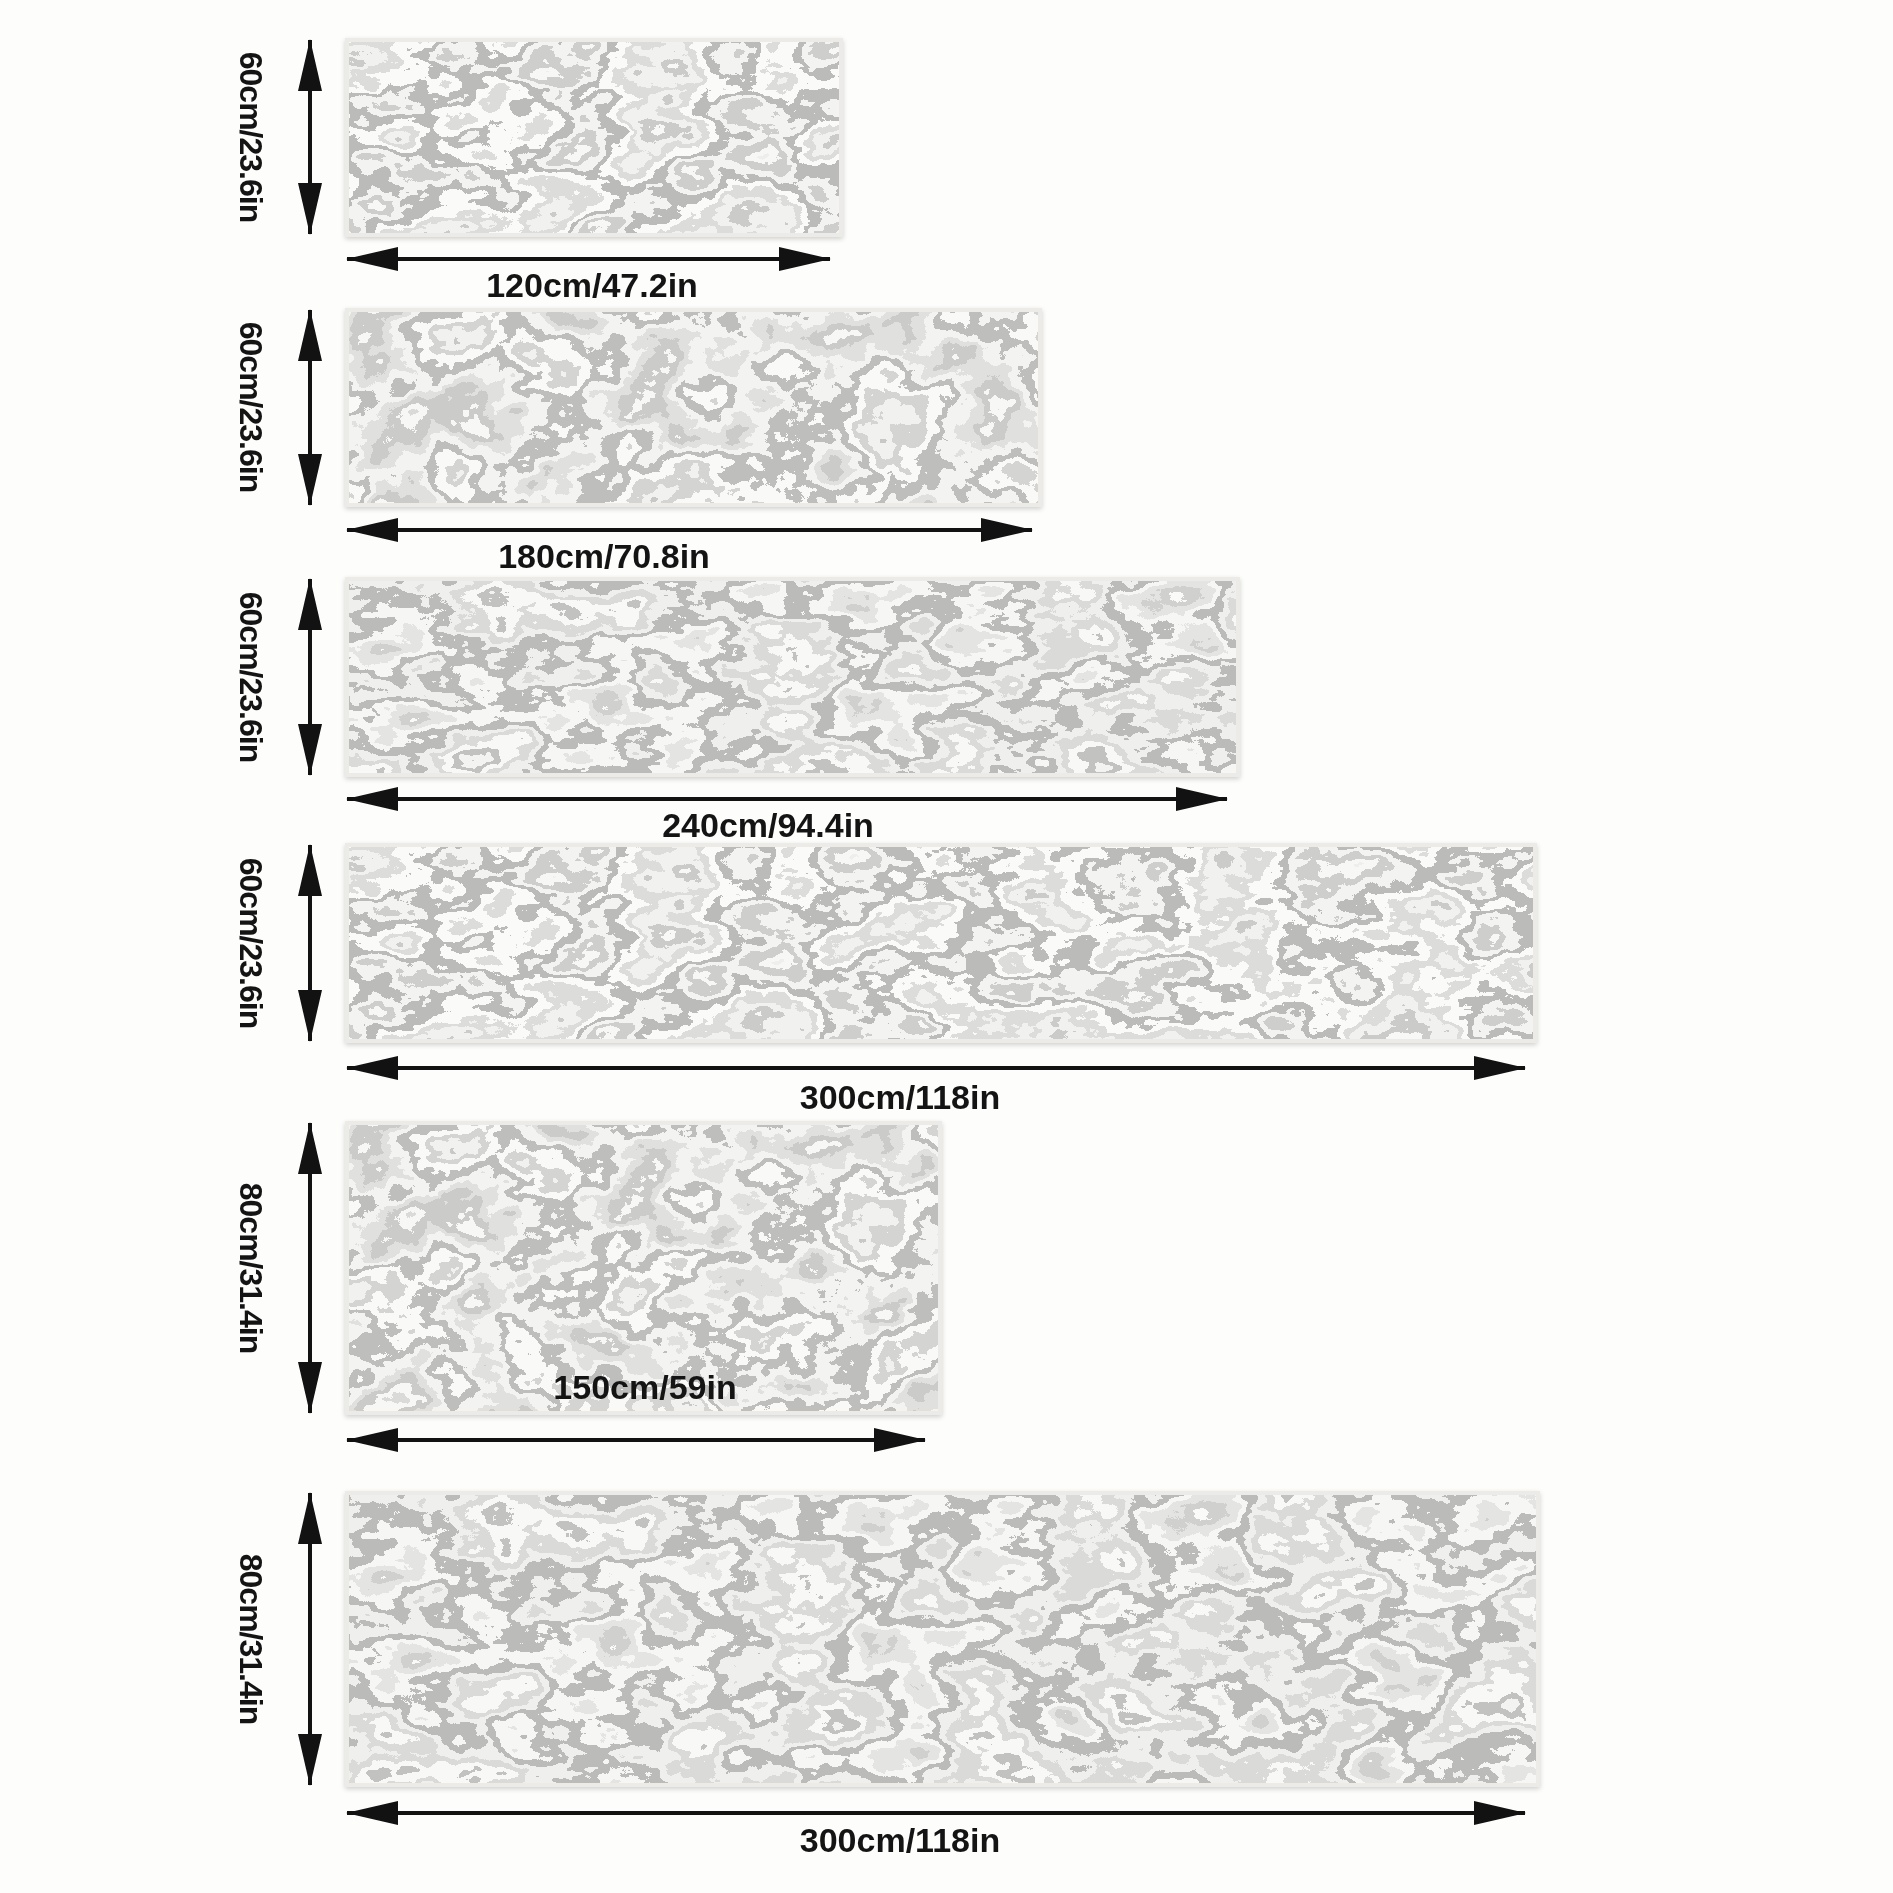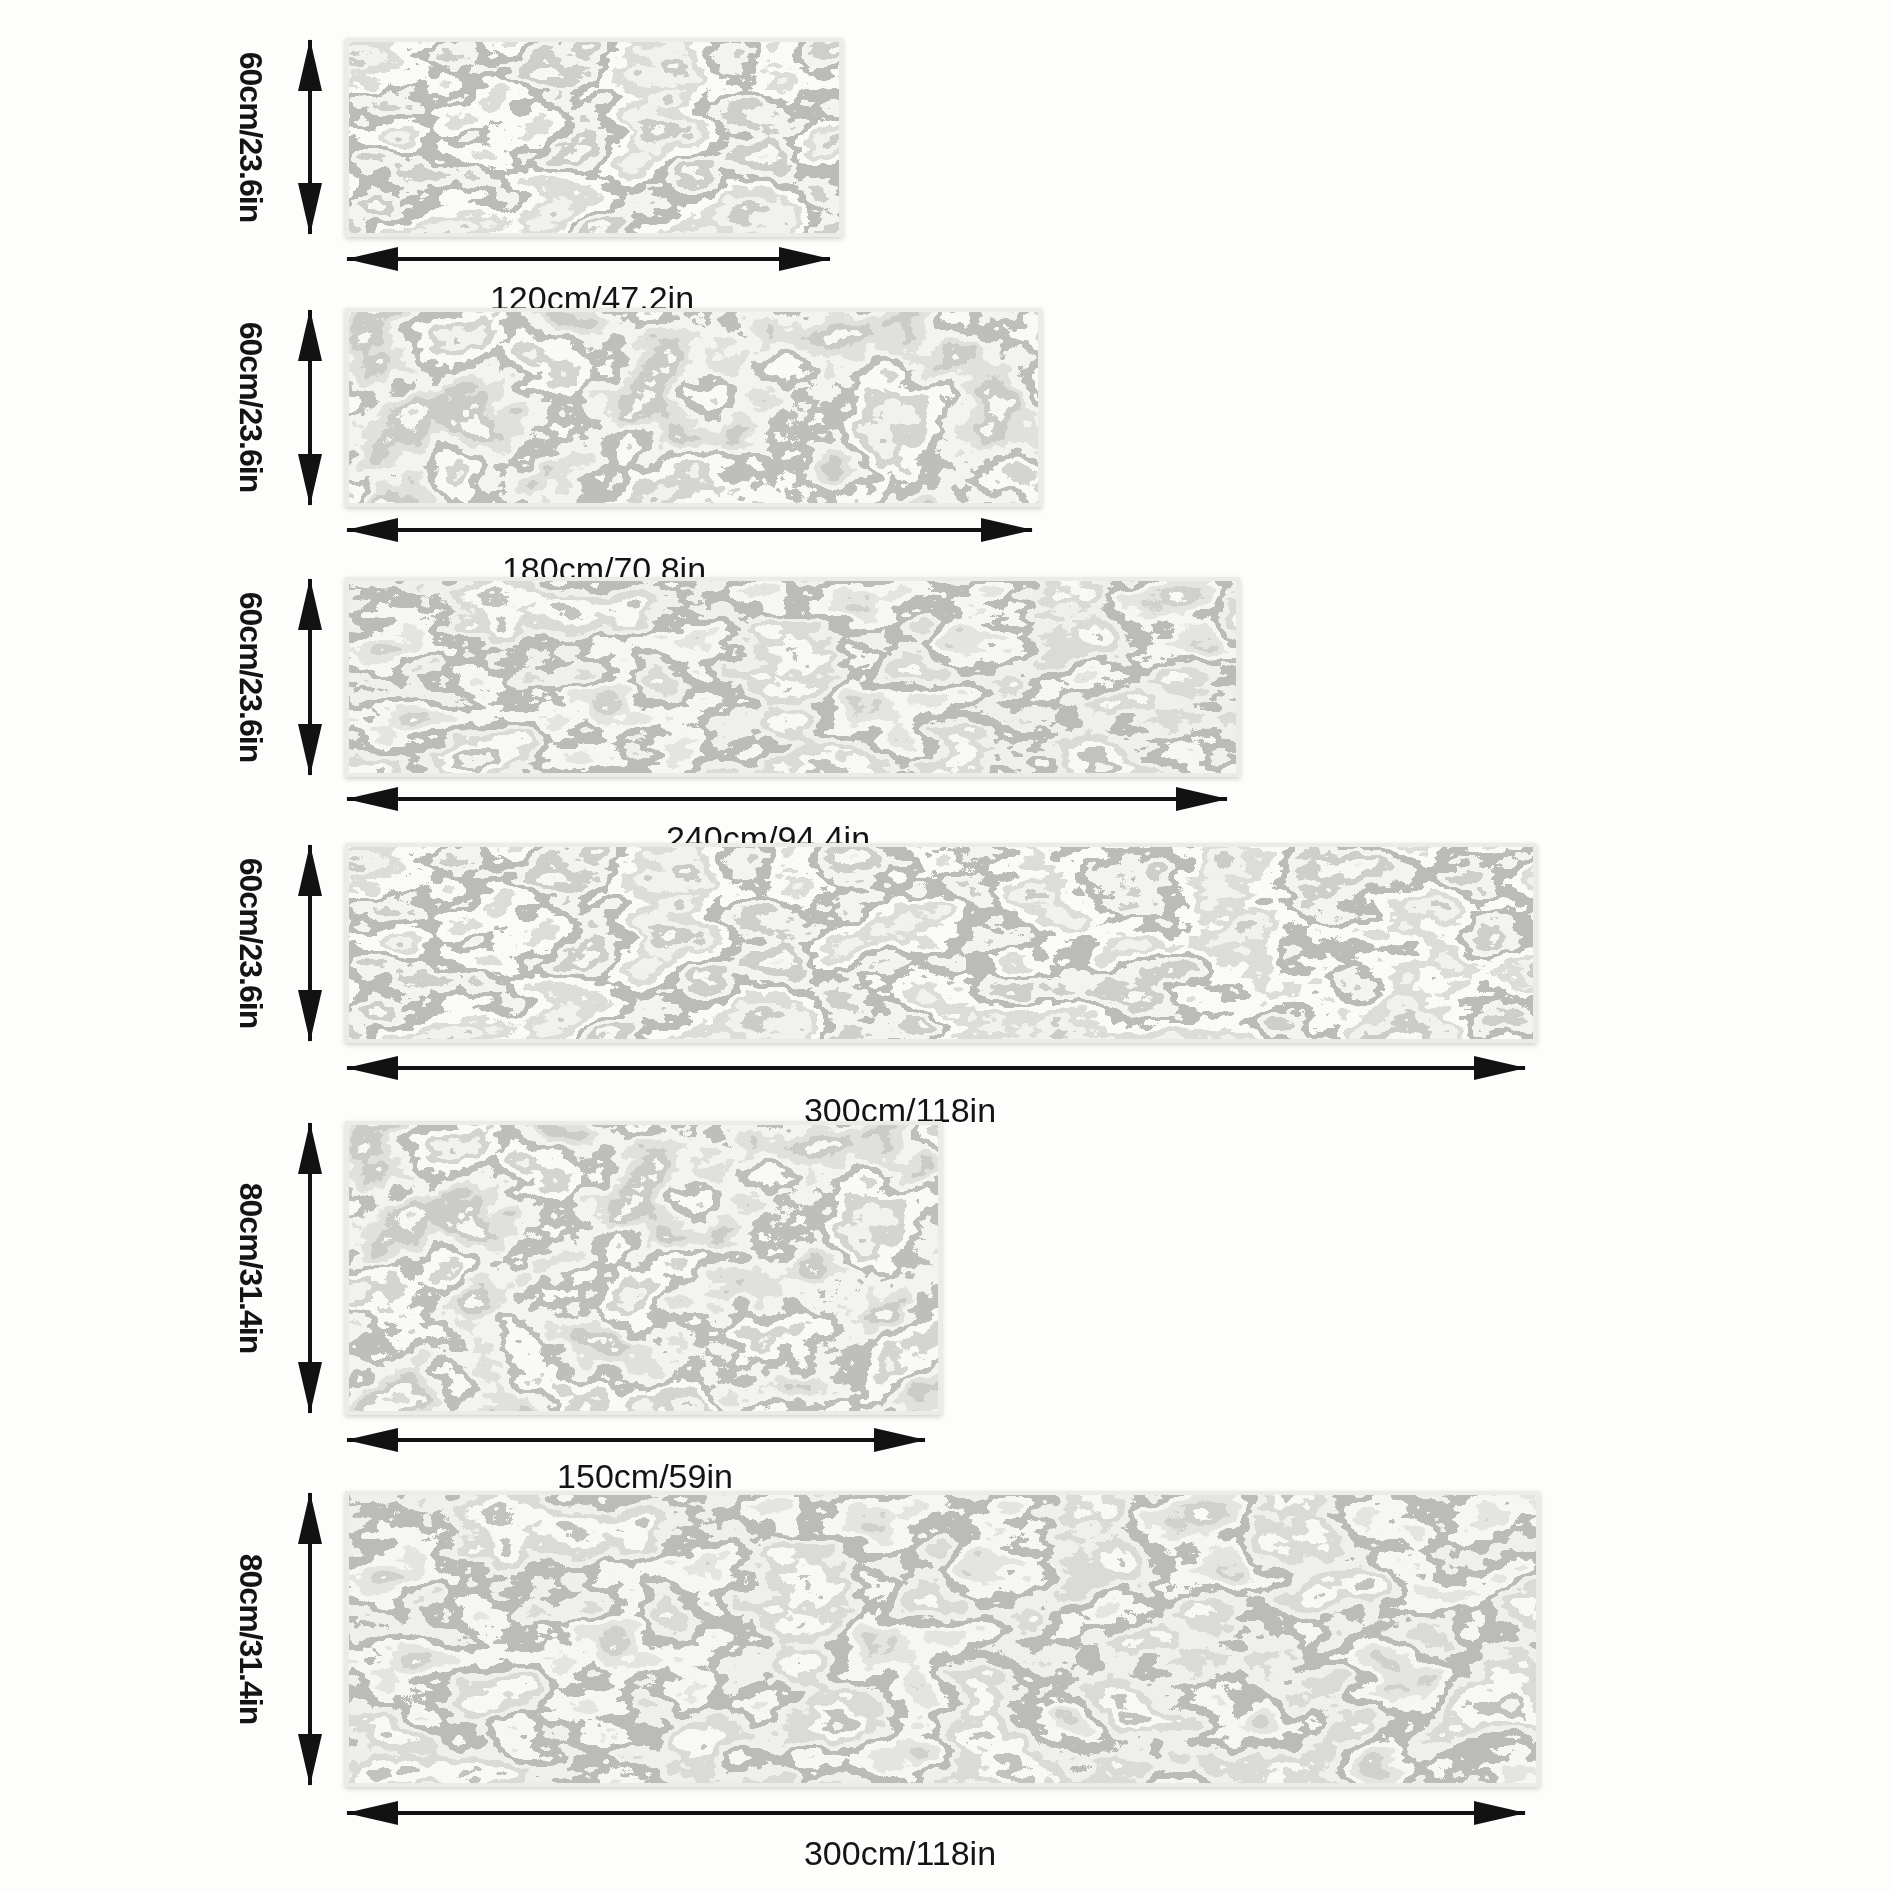--- a/index.html
+++ b/index.html
@@ -52,28 +52,28 @@
   .va1{left:308px;top:40px;  height:194px;}
   .va2{left:308px;top:310px; height:195px;}
   .va3{left:308px;top:579px; height:196px;}
   .va4{left:308px;top:845px; height:196px;}
   .va5{left:308px;top:1123px;height:290px;}
   .va6{left:308px;top:1493px;height:292px;}
 
   
   .hl{
     position:absolute;transform:translateX(-50%);
-    font-size:34px;font-weight:400;letter-spacing:0;
-    white-space:nowrap;color:#141414;margin-top:13px;
+    font-size:34px;font-weight:700;letter-spacing:0;
+    white-space:nowrap;color:#141414;
   }
   .hl1{left:592px;top:266px;}
   .hl2{left:604px;top:537px;}
   .hl3{left:768px;top:806px;}
   .hl4{left:900px;top:1078px;}
-  .hl5{left:645px;top:1444px;}
+  .hl5{left:645px;top:1368px;}
   .hl6{left:900px;top:1821px;}
 
   .vl{
     position:absolute;transform:translate(-50%,-50%);
     writing-mode:vertical-rl;
     font-size:32px;font-weight:700;letter-spacing:-1px;
     white-space:nowrap;color:#141414;
   }
   .vl1{left:250px;top:137px;}
   .vl2{left:250px;top:407px;}

